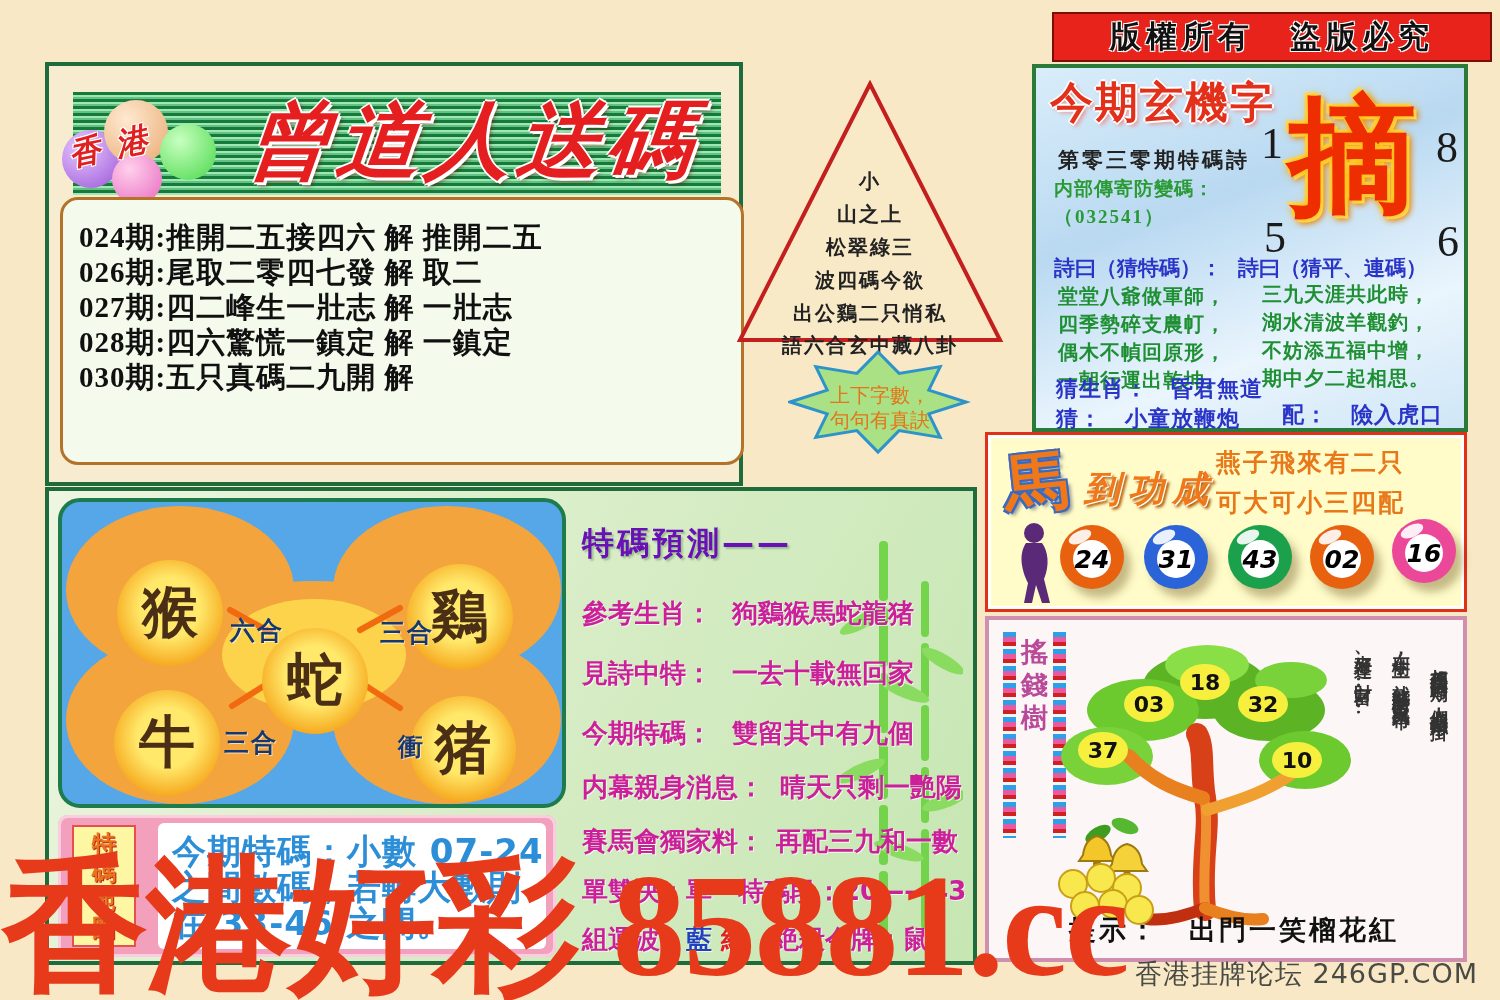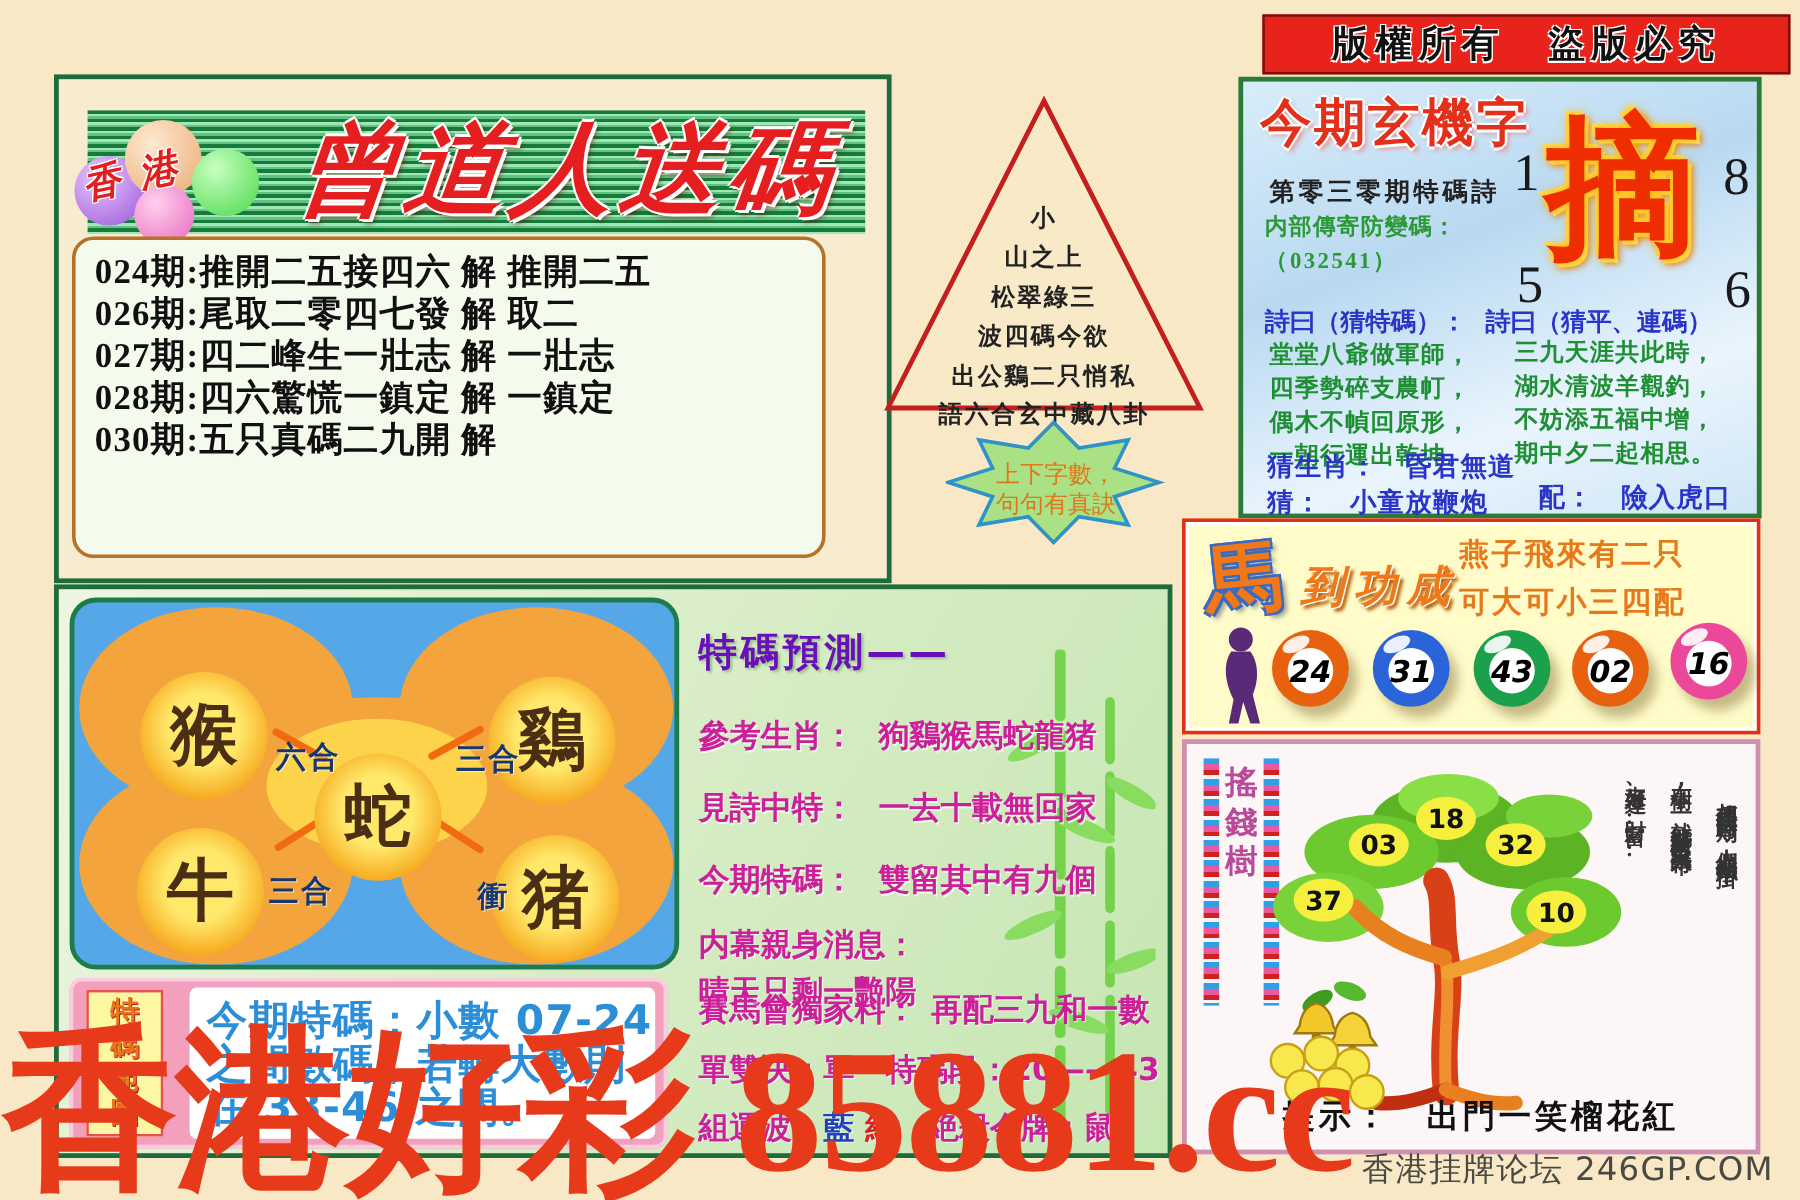--- a/index.html
+++ b/index.html
@@ -23,28 +23,28 @@
     text-shadow:2px 0 0 #fff,-2px 0 0 #fff,0 2px 0 #fff,0 -2px 0 #fff,3px 3px 0 #fff,4px 4px 4px rgba(120,0,0,.5);}
   .logo{left:56px;top:96px;width:200px;height:110px;}
   .logo i{position:absolute;border-radius:50%;display:block;}
   .logo .b1{left:6px;top:34px;width:58px;height:58px;background:radial-gradient(circle at 35% 30%,#e8c8ff,#9a55d8);}
   .logo .b2{left:48px;top:4px;width:64px;height:64px;background:radial-gradient(circle at 35% 30%,#ffe9d0,#e8a870);}
   .logo .b3{left:104px;top:28px;width:56px;height:56px;background:radial-gradient(circle at 35% 30%,#c8ffc0,#4ad84a);}
   .logo .b4{left:56px;top:58px;width:50px;height:50px;background:radial-gradient(circle at 35% 30%,#ffd0ec,#e868c0);}
   .logo-txt{left:12px;top:28px;font-size:32px;font-weight:bold;font-style:italic;color:#e02020;
     transform:rotate(-12deg);letter-spacing:16px;
     text-shadow:1px 1px 0 #fff,-1px -1px 0 #fff,1px -1px 0 #fff,-1px 1px 0 #fff;}
-  .pred-box{left:60px;top:197px;width:628px;height:268px;border:3px solid #b5732a;border-radius:18px;
+  .pred-box{left:60px;top:197px;width:684px;height:268px;border:3px solid #b5732a;border-radius:18px;
     background:
      radial-gradient(circle at 15% 20%,#def2cc 0 26px,transparent 27px),
      radial-gradient(circle at 55% 70%,#e4f5d4 0 30px,transparent 31px),
      radial-gradient(circle at 85% 30%,#d8efc4 0 24px,transparent 25px),
      radial-gradient(circle at 35% 85%,#e8f6da 0 28px,transparent 29px),
      #f4fae c;
-    background-color:#f4faec;padding:10px 16px;box-sizing:border-box;}
+    background-color:#f4faec;padding:20px 16px;box-sizing:border-box;}
   .pred-row{font-size:29px;font-weight:bold;color:#101010;line-height:35px;white-space:nowrap;letter-spacing:1px;}
 
   
   .triangle-wrap{left:735px;top:80px;width:270px;height:266px;}
   .tri-line{position:absolute;width:100%;text-align:center;font-size:20px;font-weight:bold;color:#222;letter-spacing:2px;}
 
   
   .star-wrap{left:788px;top:350px;width:184px;height:108px;}
   .star-line{position:absolute;width:100%;text-align:center;font-size:20px;font-weight:normal;color:#e2761a;}
 
@@ -362,21 +362,21 @@
       <span>狗鷄猴馬蛇龍猪</span>
     </div>
     <div class="fc-row" style="top:134px;">
       <span>見詩中特：</span>
       <span>一去十載無回家</span>
     </div>
     <div class="fc-row" style="top:194px;">
       <span>今期特碼：</span>
       <span>雙留其中有九個</span>
     </div>
-    <div class="fc-row" style="top:248px;gap:4px;flex-direction:column;">
+    <div class="fc-row" style="top:248px;gap:16px;">
       <span>内幕親身消息：</span>
       <span>晴天只剩一艷陽</span>
     </div>
     <div class="fc-row" style="top:302px;gap:12px;">
       <span>賽馬會獨家料：</span>
       <span>再配三九和一數</span>
     </div>
     <div class="fc-row" style="top:352px;">
       <span>單雙决：單　特碼段：20——43</span>
     </div>

